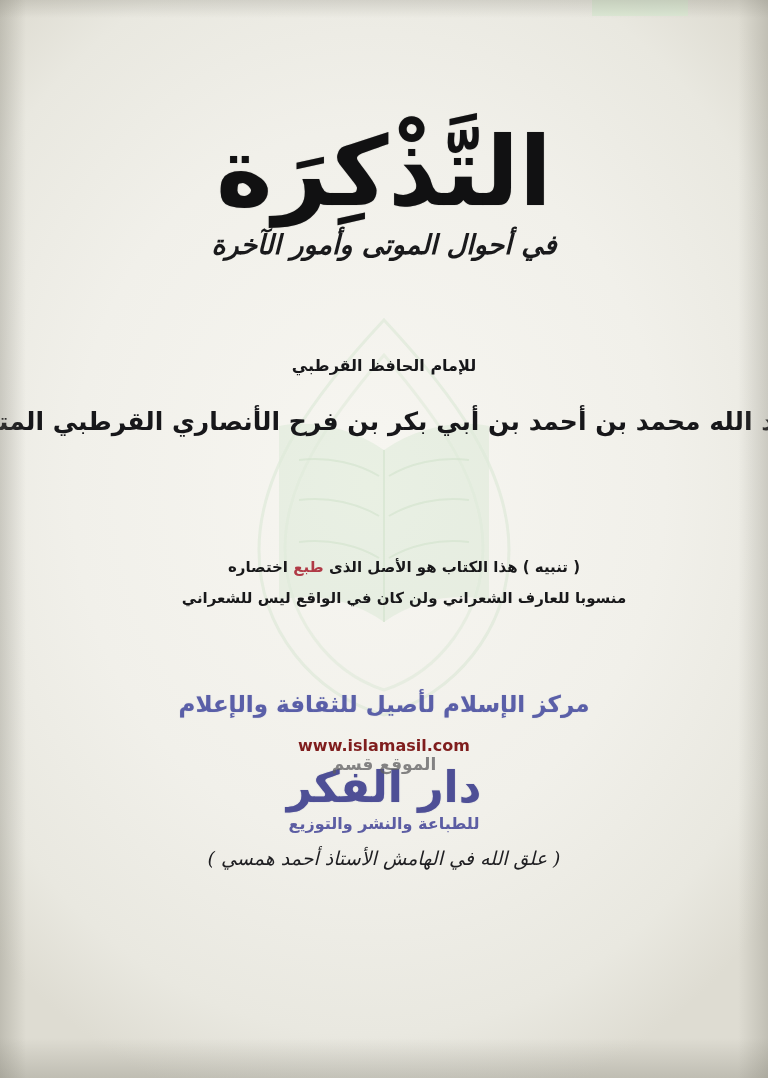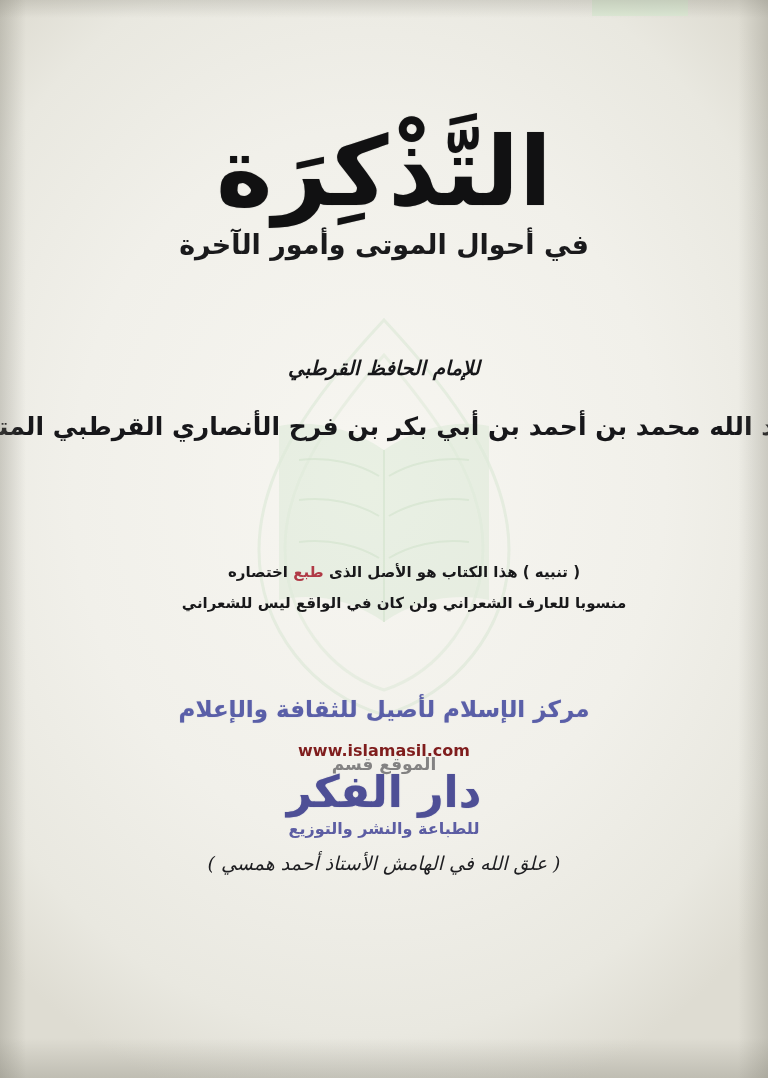--- a/index.html
+++ b/index.html
@@ -86,27 +86,27 @@
     letter-spacing: -2px;
     color: #111112;
     text-shadow: 0 0 1px rgba(0,0,0,0.35);
   }
   .subtitle {
     margin-top: 6px;
     font-size: 27px;
     font-weight: 600;
     color: #1a1a1c;
     letter-spacing: -0.5px;
+    font-style: italic;
   }
   .author-line {
     margin-top: 96px;
-    font-size: 20px;
+    font-size: 16px;
     font-weight: 600;
     color: #17171a;
-    font-style: italic;
   }
   .author-full {
     margin-top: 32px;
     font-size: 25px;
     font-weight: 600;
     color: #17171a;
     white-space: nowrap;
     letter-spacing: -0.5px;
   }
   .note-block {

